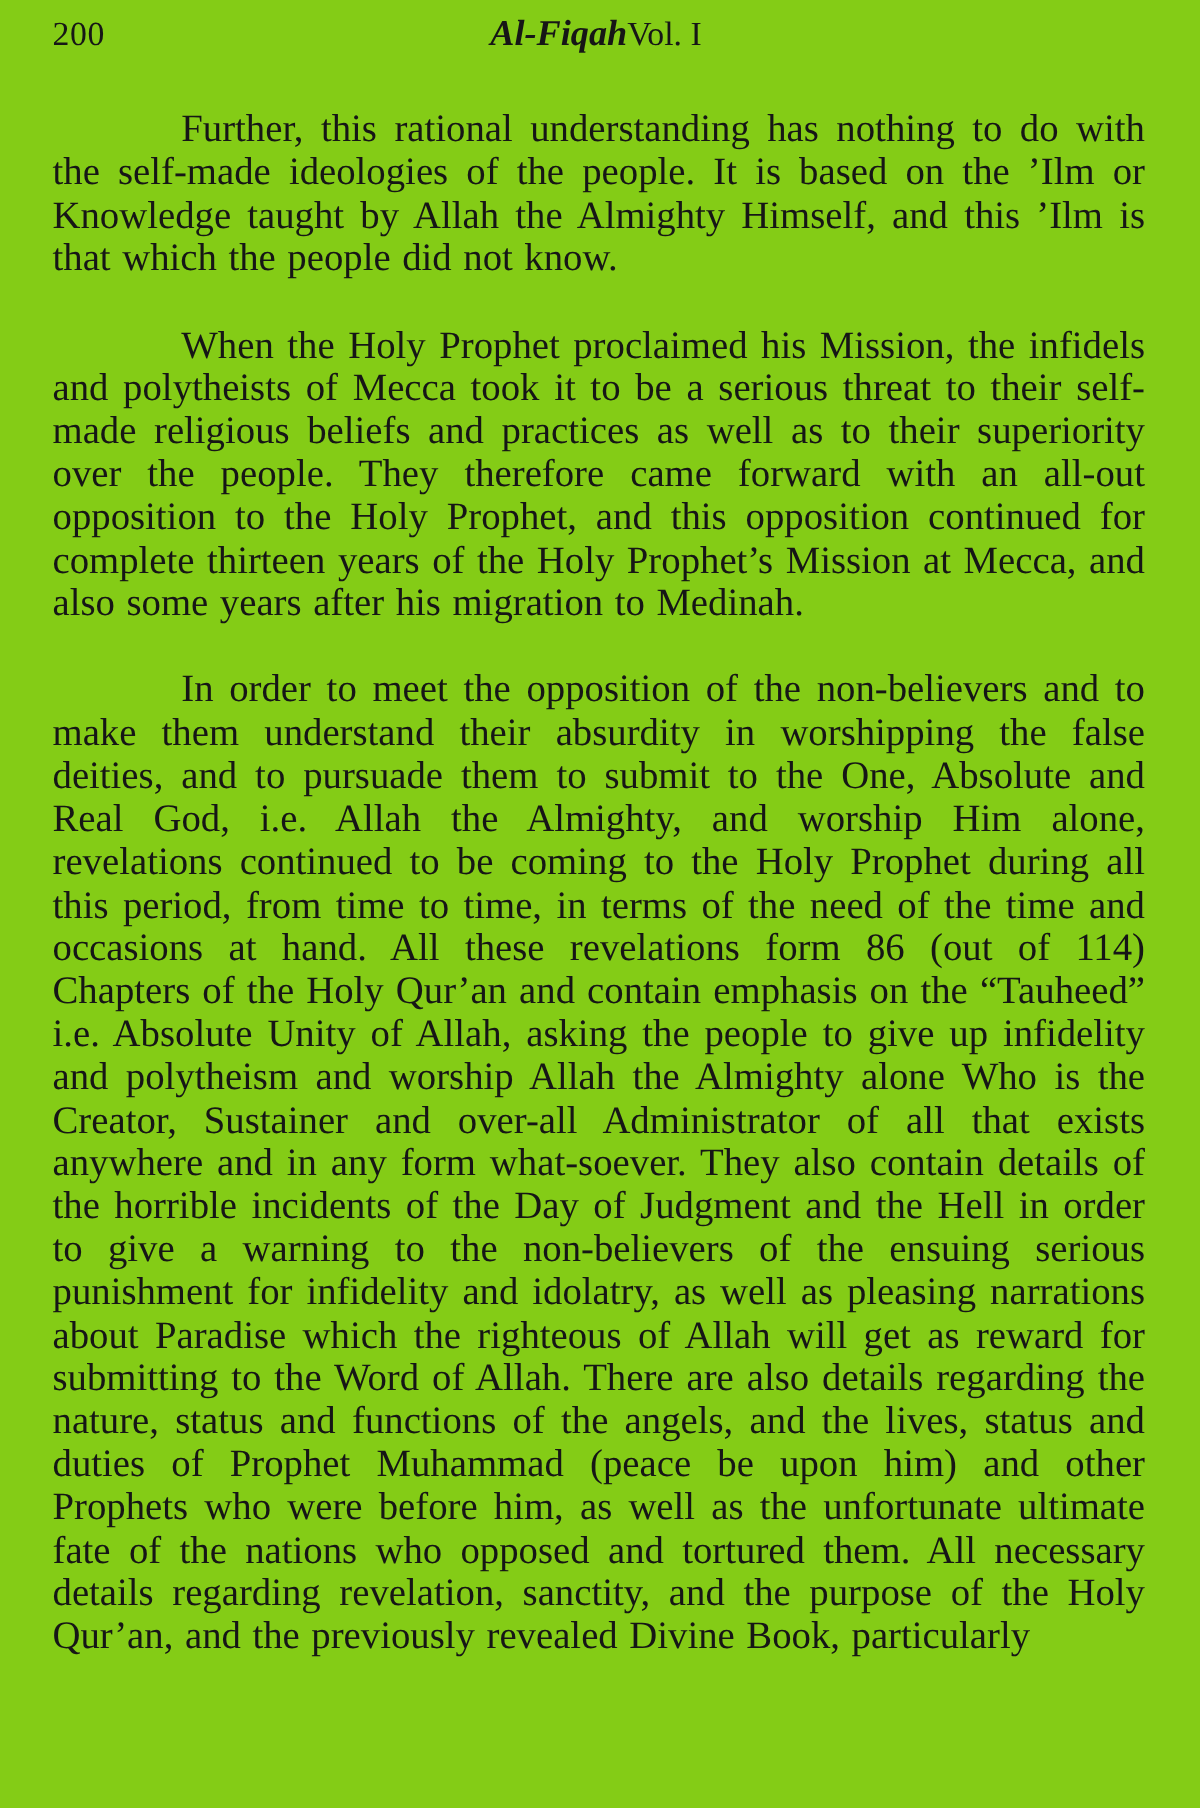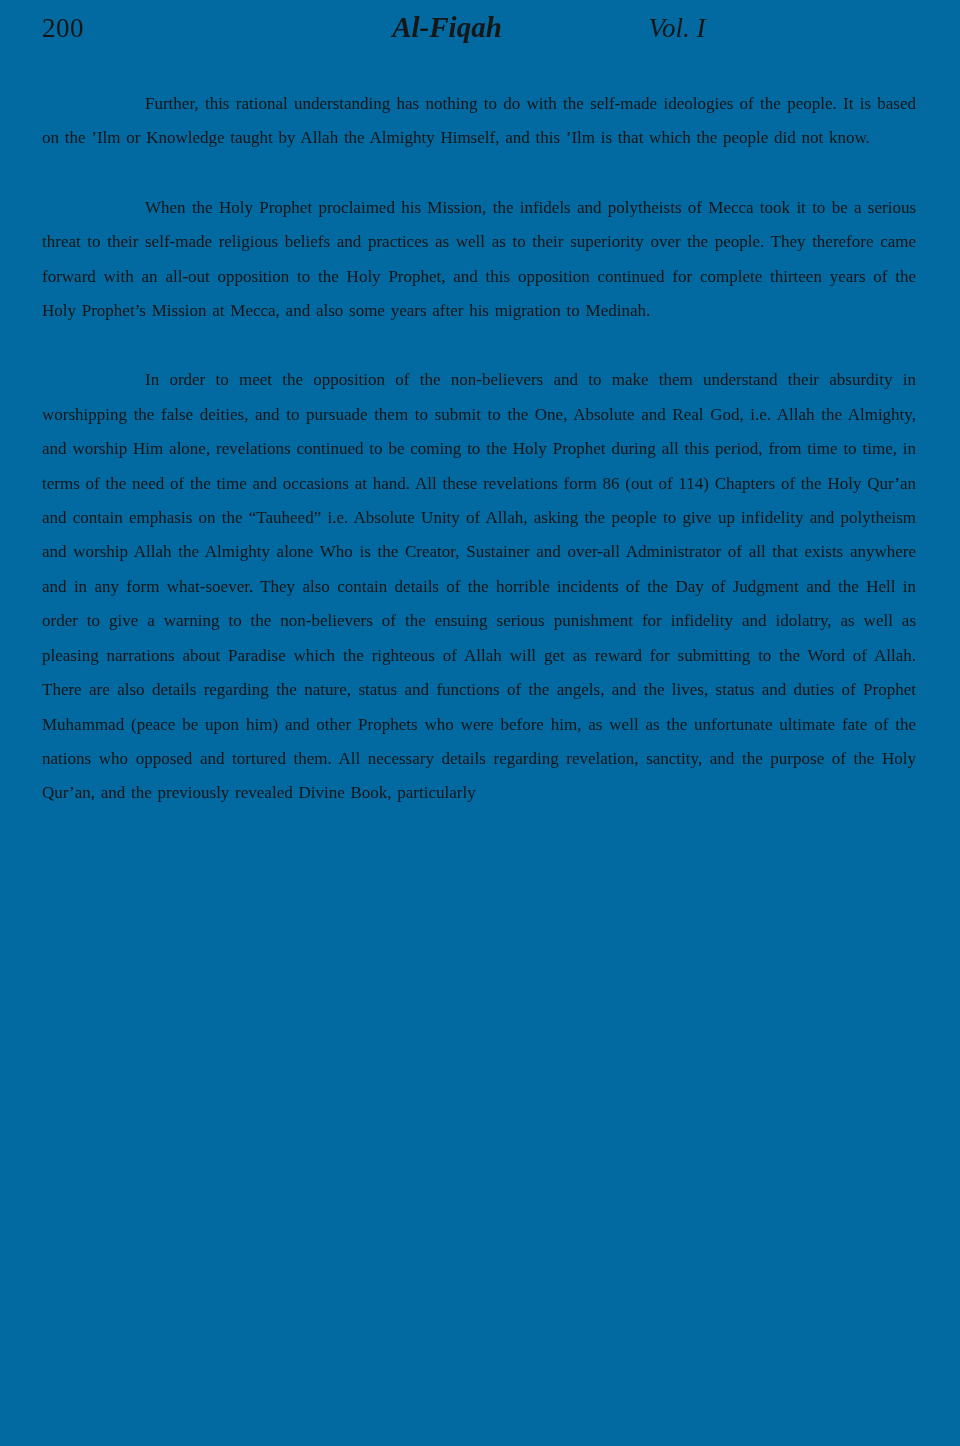--- a/index.html
+++ b/index.html
@@ -12,48 +12,47 @@
     background: #ffffff;
     font-family: "Liberation Serif", serif;
     color: #161616;
     -webkit-font-smoothing: antialiased;
   }
   .page {
     box-sizing: border-box;
     width: 960px;
     min-height: 1446px;
     padding: 10px 44px 40px 42px;
-    background: #0369a1;
+    background: #84cc16;
   }
   .page-header {
     display: flex;
     align-items: baseline;
     font-size: 27px;
     line-height: 34px;
   }
   .page-number {
     flex: 1 1 0;
     text-align: left;
     letter-spacing: 0.5px;
   }
   .book-title {
     flex: 0 0 auto;
     font-weight: bold;
     font-style: italic;
     font-size: 29px;
   }
   .volume {
     flex: 1 1 0;
-    text-align: center;
+    text-align: left;
     padding-right: 64px;
-    font-style: italic;
   }
   .page-body {
     margin-top: 42px;
-    font-size: 17px;
+    font-size: 31px;
     line-height: 34.4px;
     text-align: justify;
     text-justify: inter-word;
     word-spacing: 1.5px;
   }
   .page-body p {
     margin: 0;
     text-indent: 103px;
   }
   .page-body p + p {

